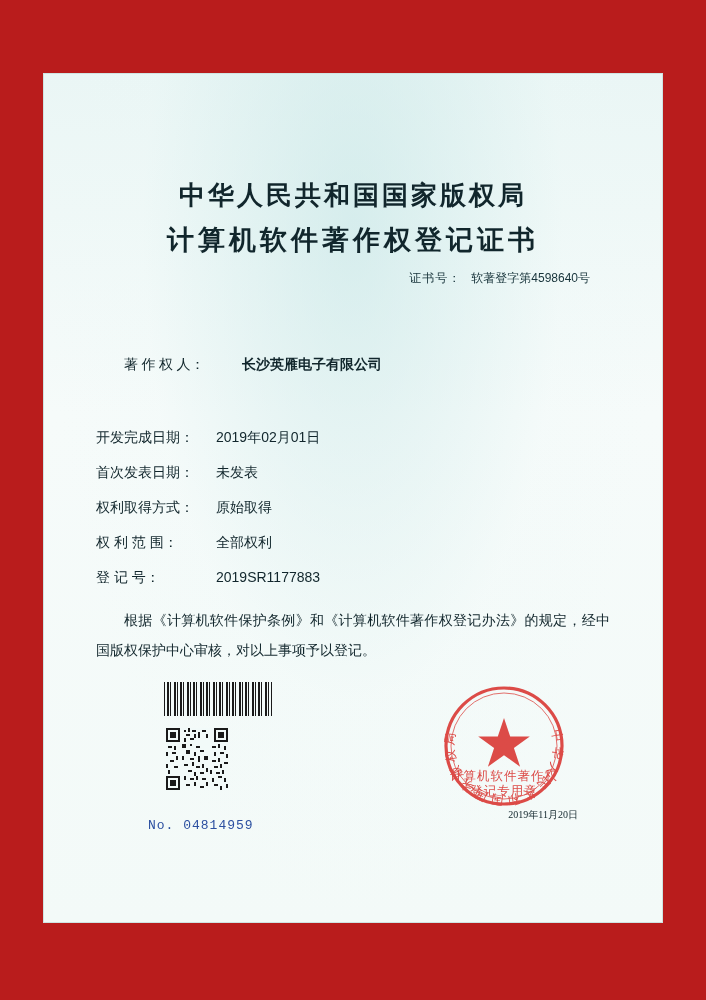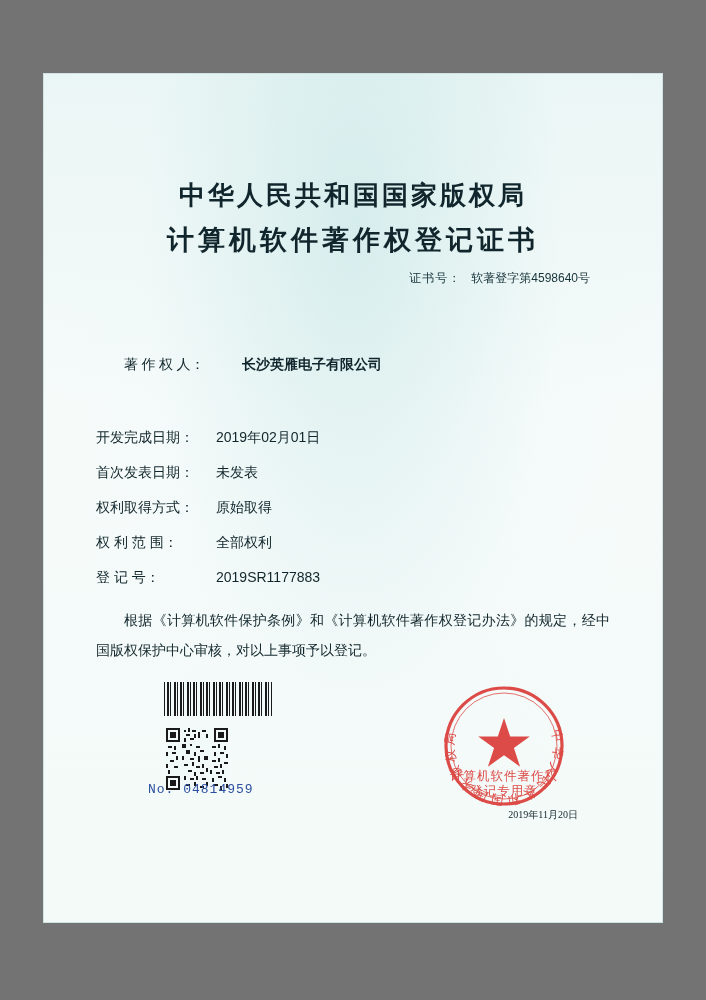--- a/index.html
+++ b/index.html
@@ -13,21 +13,21 @@
     font-family: "Liberation Sans", sans-serif;
     position: relative;
     overflow: hidden;
   }
 
   
   .page {
     position: absolute;
     left: 0; top: 0;
     width: 706px; height: 1000px;
-    background: #737373;
+    background: #b91c1c;
   }
 
   .cert {
     position: absolute;
     left: 44px;
     top: 74px;
     width: 618px;
     height: 848px;
     background: #f2faf9;
     box-shadow: 0 0 0 1px #cfe4e2;
@@ -204,21 +204,21 @@
     left: 122px;
     top: 654px;
     width: 62px;
     height: 62px;
   }
   .qr svg { display: block; }
 
   .serial {
     position: absolute;
     left: 104px;
-    top: 708px;
+    top: 744px;
     font-size: 13px;
     color: #2b4fa0;
     font-family: "Liberation Mono", monospace;
     letter-spacing: 1px;
   }
 
   
   .seal {
     position: absolute;
     right: 92px;

